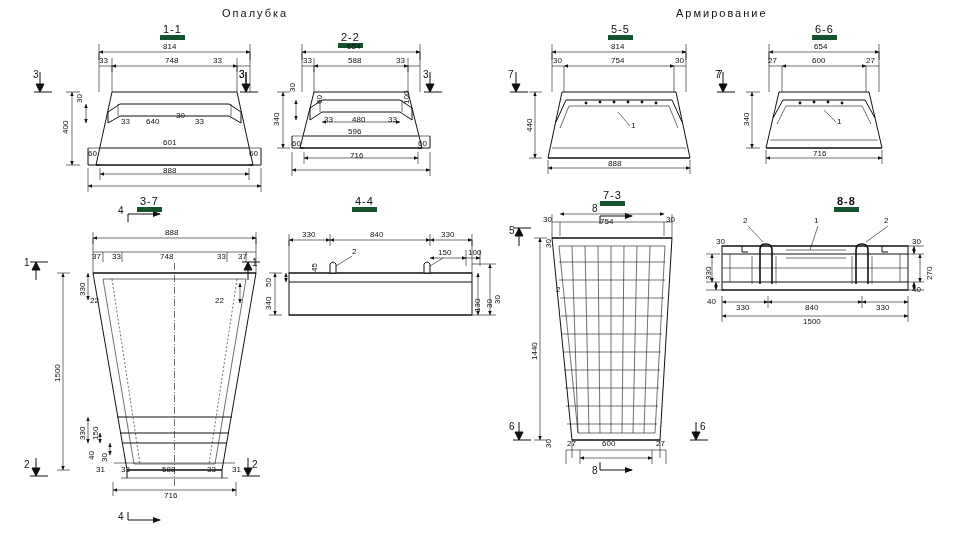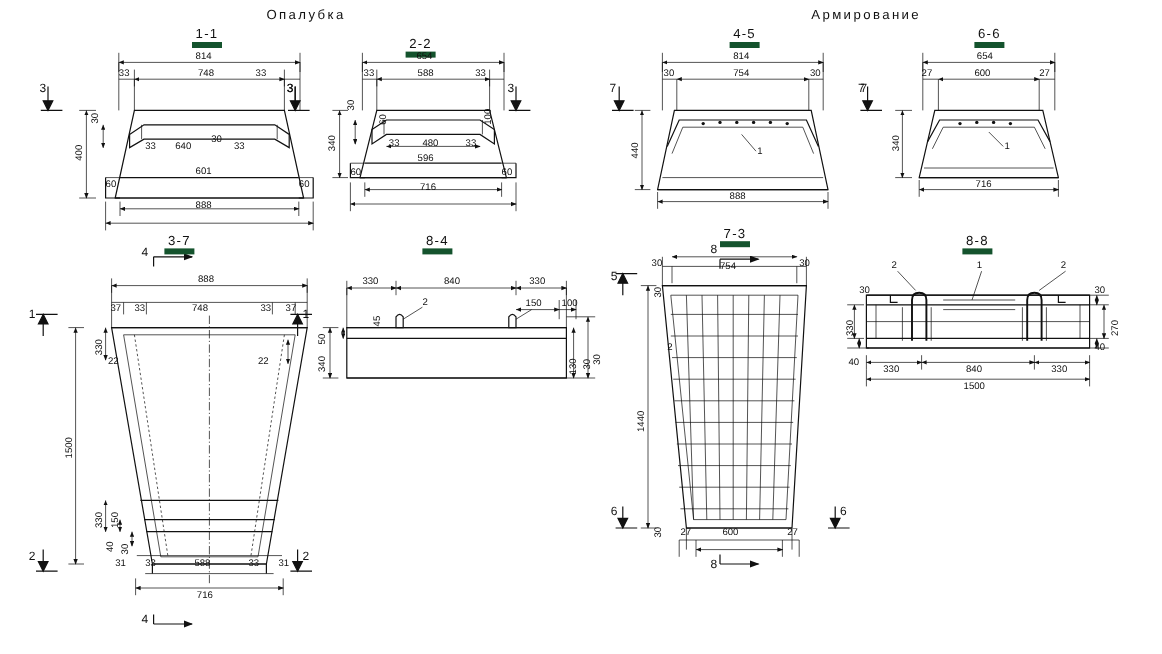--- a/index.html
+++ b/index.html
@@ -274,26 +274,26 @@
   <path class="lt" d="M722,296 L722,308 M768,296 L768,308 M862,296 L862,308 M908,296 L908,308"></path>
   <path class="lt" d="M722,316 L908,316" marker-end="url(#ar)" marker-start="url(#arS)"></path>
   <path class="lt" d="M722,308 L722,322 M908,308 L908,322"></path>
 </svg>
 
 <div class="lbl grp" style="left:222px;top:8px;">Опалубка</div>
 <div class="lbl grp" style="left:676px;top:8px;">Армирование</div>
 
 <div class="lbl sec" style="left:160px;top:24px;"><u>1-1</u></div>
 <div class="lbl sec" style="left:338px;top:32px;"><u>2-2</u></div>
-<div class="lbl sec" style="left:608px;top:24px;"><u>4-5</u></div>
+<div class="lbl sec" style="left:608px;top:24px;"><u>5-5</u></div>
 <div class="lbl sec" style="left:812px;top:24px;text-align:center;"><u>6-6</u></div>
 <div class="lbl sec" style="left:137px;top:196px;"><u>3-7</u></div>
-<div class="lbl sec" style="left:352px;top:196px;"><u>8-4</u></div>
+<div class="lbl sec" style="left:352px;top:196px;"><u>4-4</u></div>
 <div class="lbl sec" style="left:600px;top:190px;"><u>7-3</u></div>
-<div class="lbl sec" style="left:802px;top:196px;"><u>8-8</u></div>
+<div class="lbl sec" style="left:834px;top:196px;font-weight:bold;"><u>8-8</u></div>
 
 <div class="lbl dim" style="left:163px;top:43px;">814</div>
 <div class="lbl dim" style="left:165px;top:57px;">748</div>
 <div class="lbl dim" style="left:99px;top:57px;">33</div>
 <div class="lbl dim" style="left:213px;top:57px;">33</div>
 <div class="lbl dim" style="left:76px;top:103px;transform:rotate(-90deg);transform-origin:left top;">30</div>
 <div class="lbl dim" style="left:62px;top:134px;transform:rotate(-90deg);transform-origin:left top;">400</div>
 <div class="lbl dim" style="left:146px;top:118px;">640</div>
 <div class="lbl dim" style="left:121px;top:118px;">33</div>
 <div class="lbl dim" style="left:195px;top:118px;">33</div>

